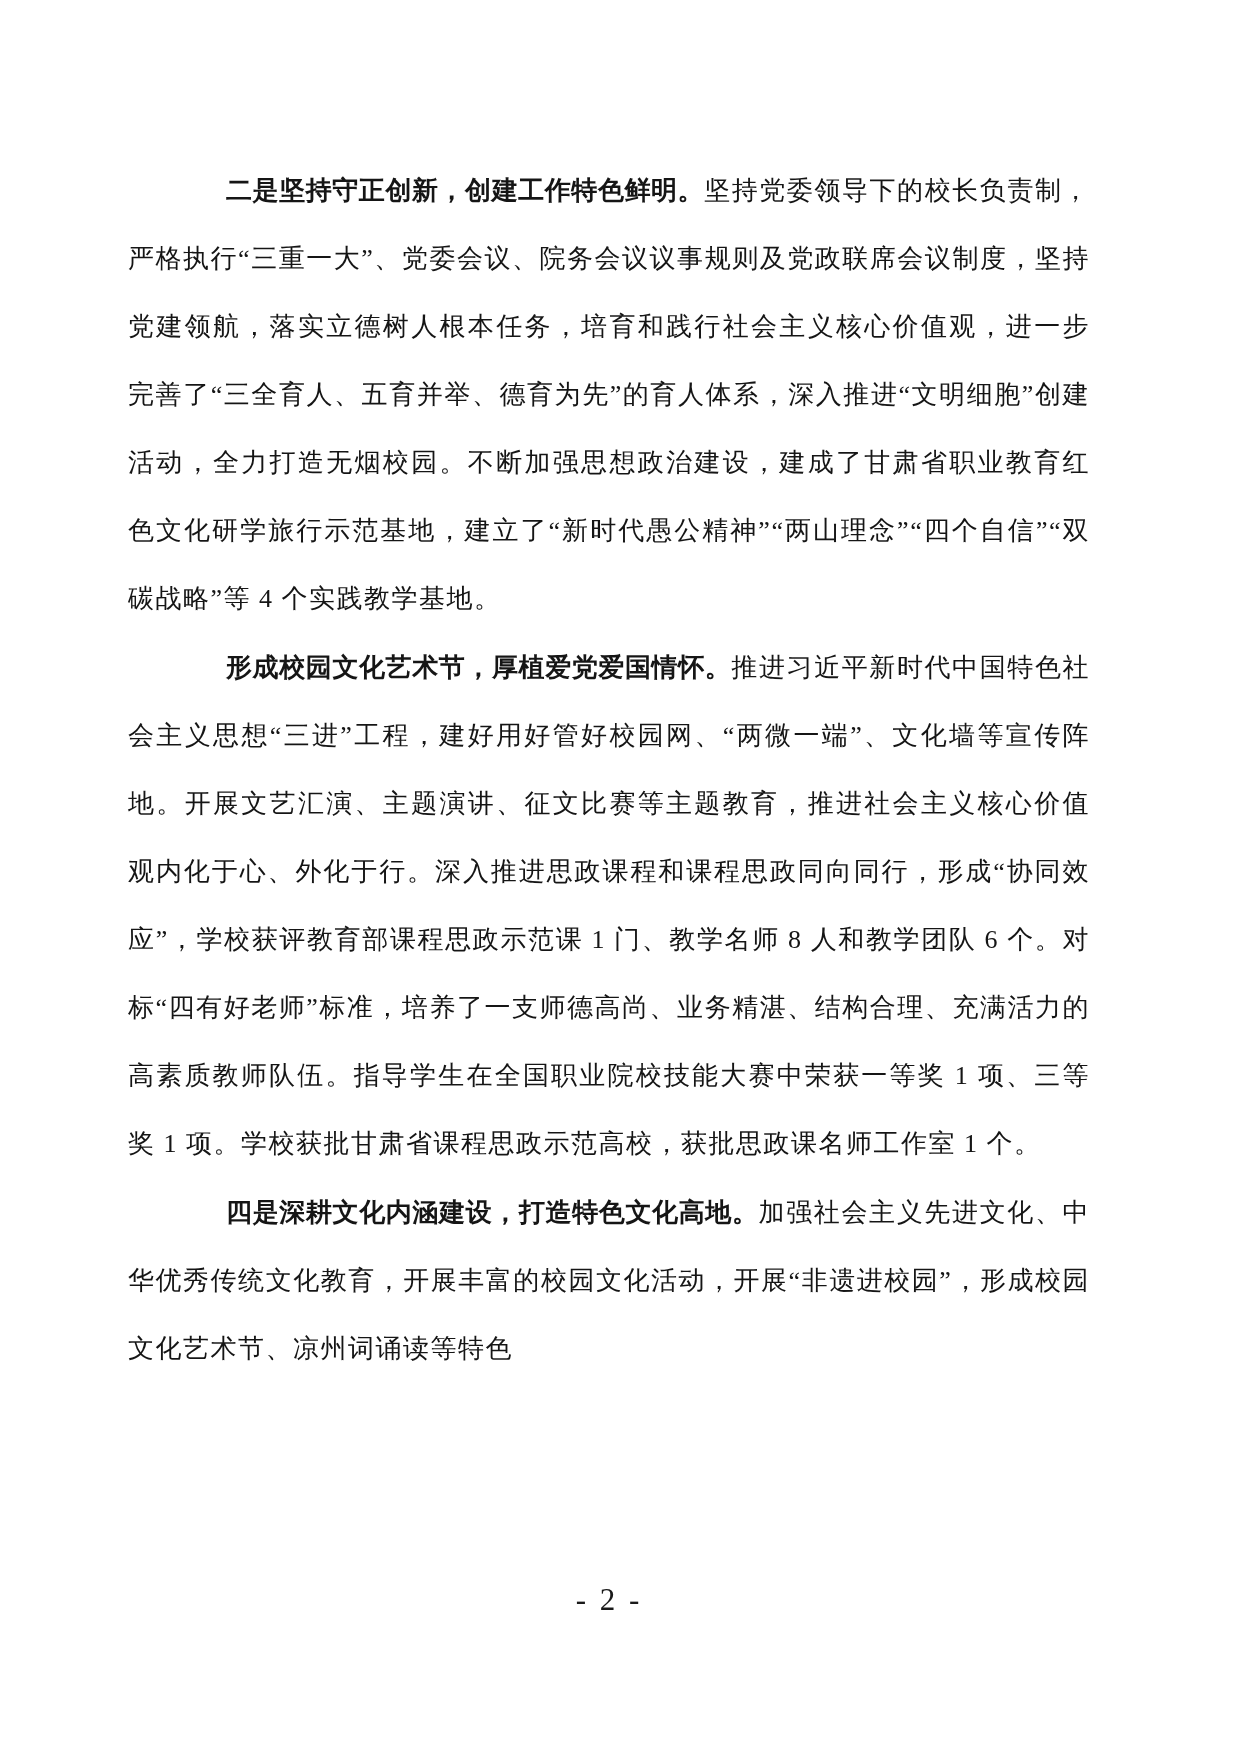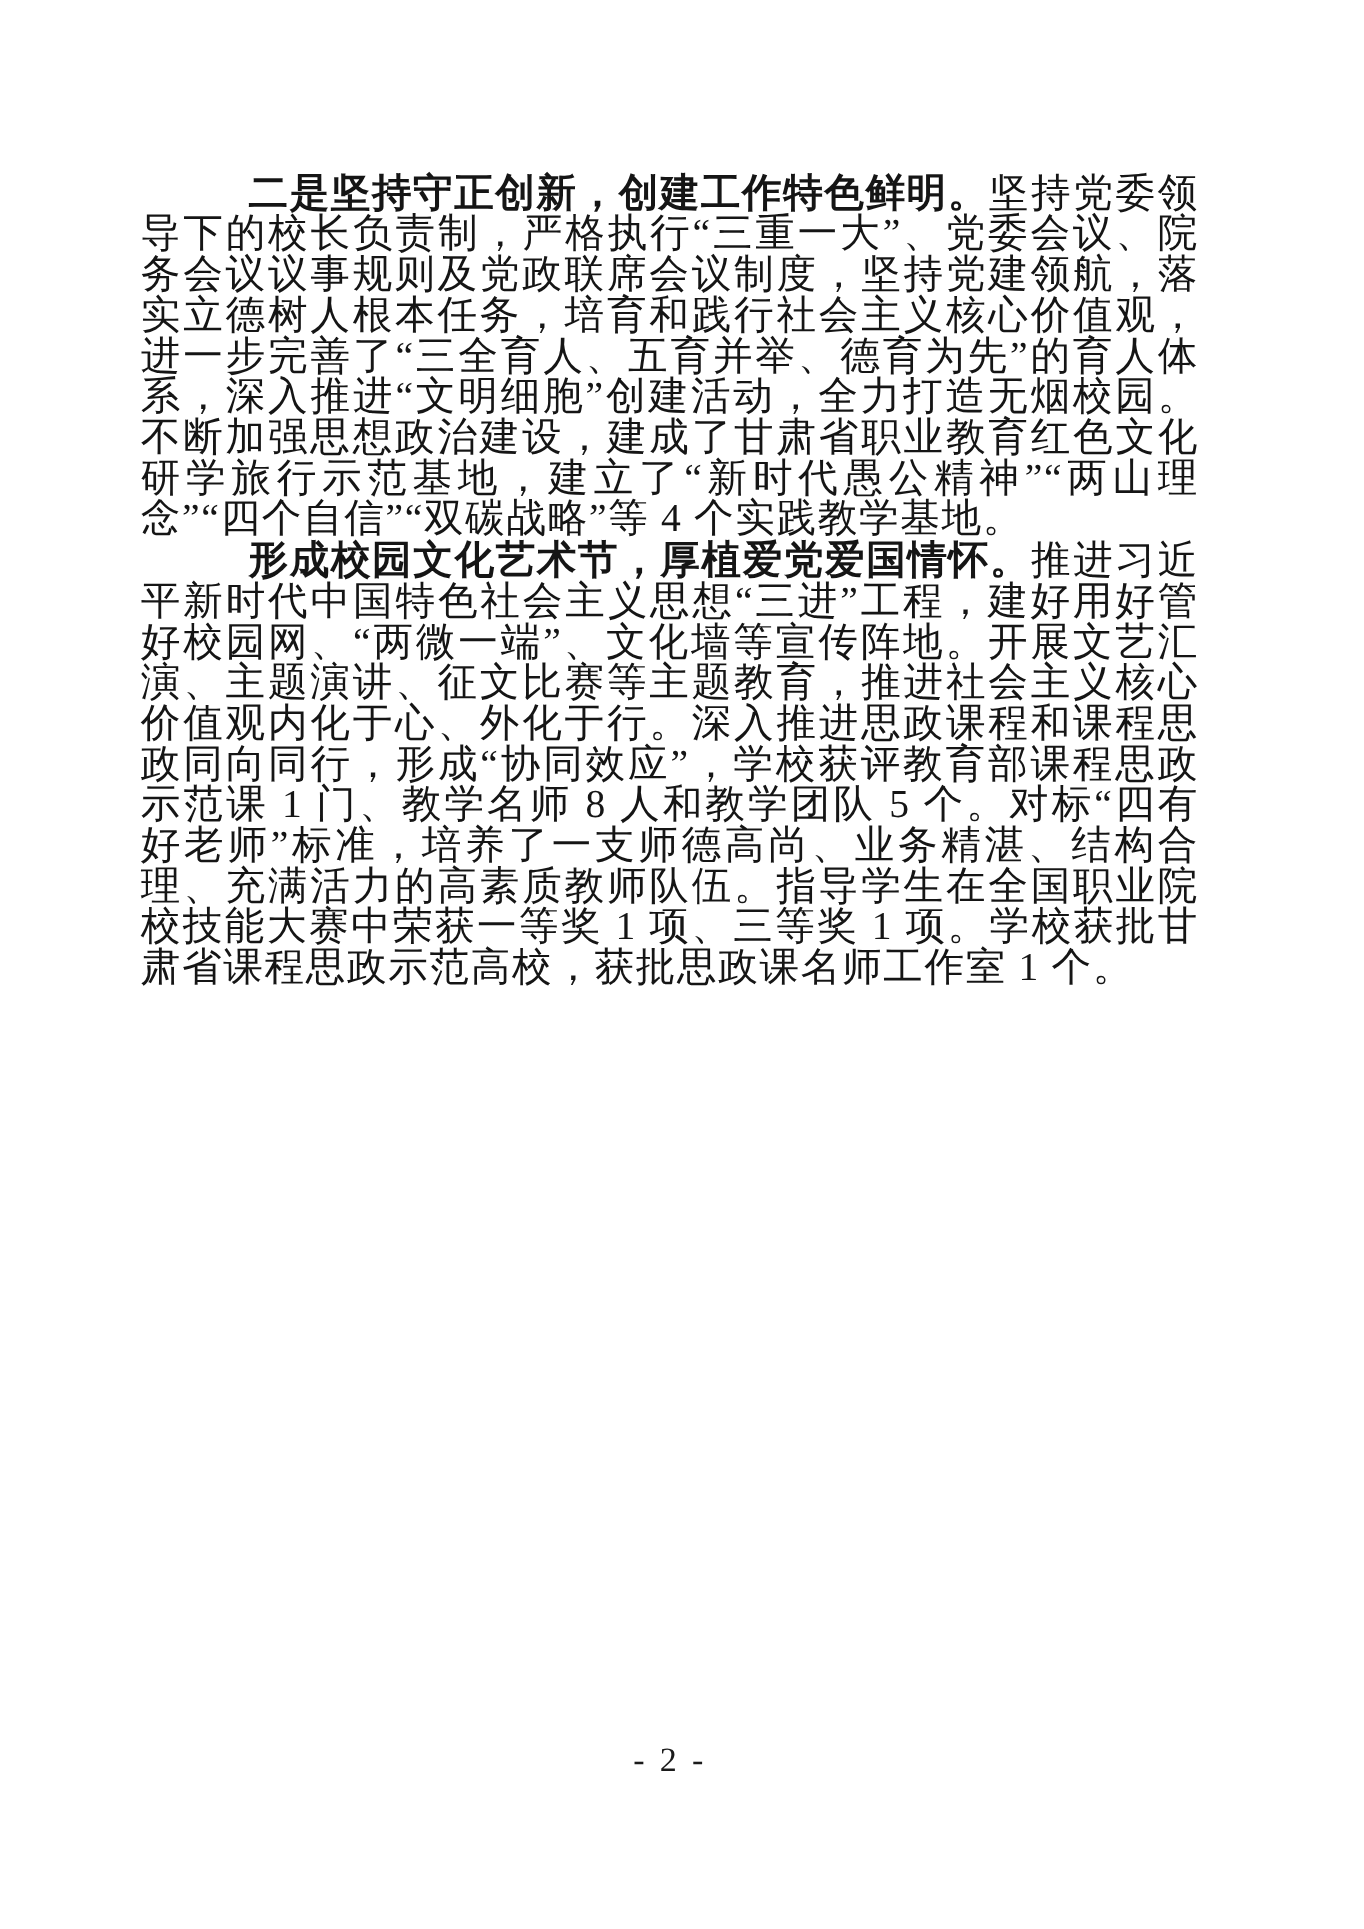--- a/index.html
+++ b/index.html
@@ -19,22 +19,22 @@
   }
   .content {
     position: absolute;
     left: 128px;
     top: 156px;
     width: 962px;
   }
   p.para {
     margin: 0;
     padding: 0;
-    font-size: 36px;
-    line-height: 37px;
+    font-size: 26px;
+    line-height: 68px;
     letter-spacing: 1.5px;
     text-align: justify;
     text-justify: inter-character;
     text-indent: 98px;
     word-break: break-all;
   }
   .para-lead {
     font-family: "Liberation Sans", sans-serif;
     font-weight: 700;
     letter-spacing: 0.5px;
@@ -54,20 +54,23 @@
 <body>
 
 <div class="page">
   <div class="content">
 
     <p class="para">
       <span class="para-lead">二是坚持守正创新，创建工作特色鲜明。</span><span>坚持党委领导下的校长负责制，严格执行“三重一大”、党委会议、院务会议议事规则及党政联席会议制度，坚持党建领航，落实立德树人根本任务，培育和践行社会主义核心价值观，进一步完善了“三全育人、五育并举、德育为先”的育人体系，深入推进“文明细胞”创建活动，全力打造无烟校园。不断加强思想政治建设，建成了甘肃省职业教育红色文化研学旅行示范基地，建立了“新时代愚公精神”“两山理念”“四个自信”“双碳战略”等 4 个实践教学基地。</span>
     </p>
 
     <p class="para">
-      <span class="para-lead">形成校园文化艺术节，厚植爱党爱国情怀。</span><span>推进习近平新时代中国特色社会主义思想“三进”工程，建好用好管好校园网、“两微一端”、文化墙等宣传阵地。开展文艺汇演、主题演讲、征文比赛等主题教育，推进社会主义核心价值观内化于心、外化于行。深入推进思政课程和课程思政同向同行，形成“协同效应”，学校获评教育部课程思政示范课 1 门、教学名师 8 人和教学团队 5 个。对标“四有好老师”标准，培养了一支师德高尚、业务精湛、结构合理、充满活力的高素质教师队伍。指导学生在全国职业院校技能大赛中荣获一等奖 1 项、三等奖 1 项。学校获批甘肃省课程思政示范高校，获批思政课名师工作室 1 个。</span>
+      <span class="para-lead">形成校园文化艺术节，厚植爱党爱国情怀。</span><span>推进习近平新时代中国特色社会主义思想“三进”工程，建好用好管好校园网、“两微一端”、文化墙等宣传阵地。开展文艺汇演、主题演讲、征文比赛等主题教育，推进社会主义核心价值观内化于心、外化于行。深入推进思政课程和课程思政同向同行，形成“协同效应”，学校获评教育部课程思政示范课 1 门、教学名师 8 人和教学团队 6 个。对标“四有好老师”标准，培养了一支师德高尚、业务精湛、结构合理、充满活力的高素质教师队伍。指导学生在全国职业院校技能大赛中荣获一等奖 1 项、三等奖 1 项。学校获批甘肃省课程思政示范高校，获批思政课名师工作室 1 个。</span>
     </p>
 
+    <p class="para">
+      <span class="para-lead">四是深耕文化内涵建设，打造特色文化高地。</span><span>加强社会主义先进文化、中华优秀传统文化教育，开展丰富的校园文化活动，开展“非遗进校园”，形成校园文化艺术节、凉州词诵读等特色</span>
+    </p>
 
   </div>
 
   <div class="page-footer">- 2 -</div>
 </div>
 
 </body></html>

